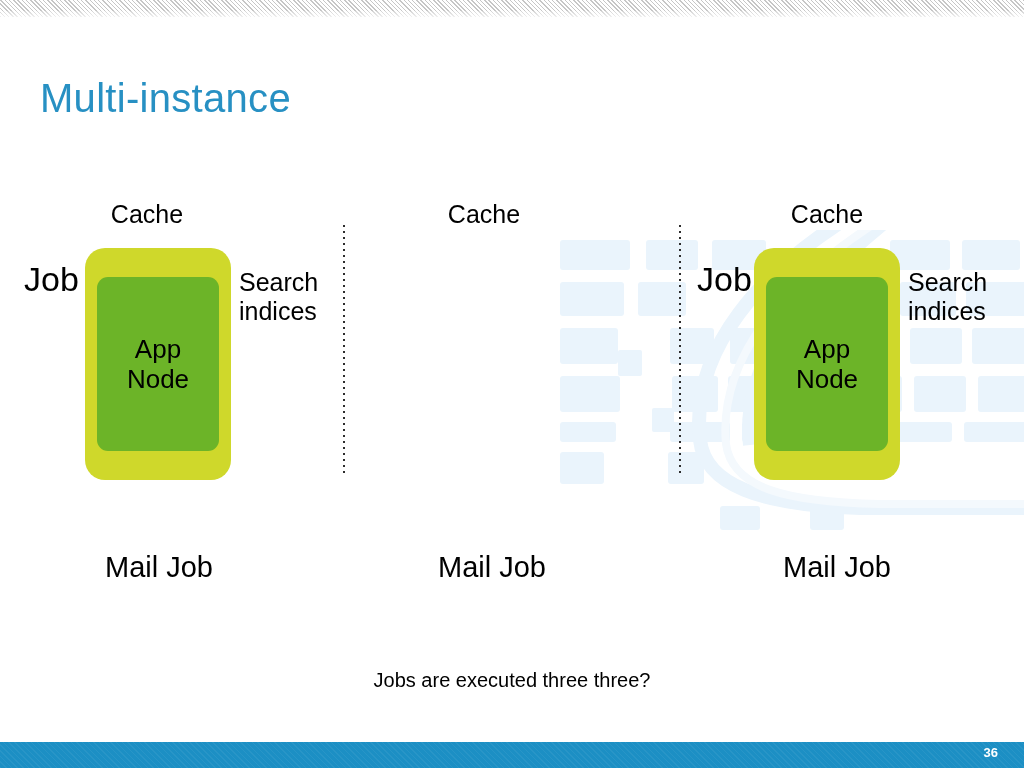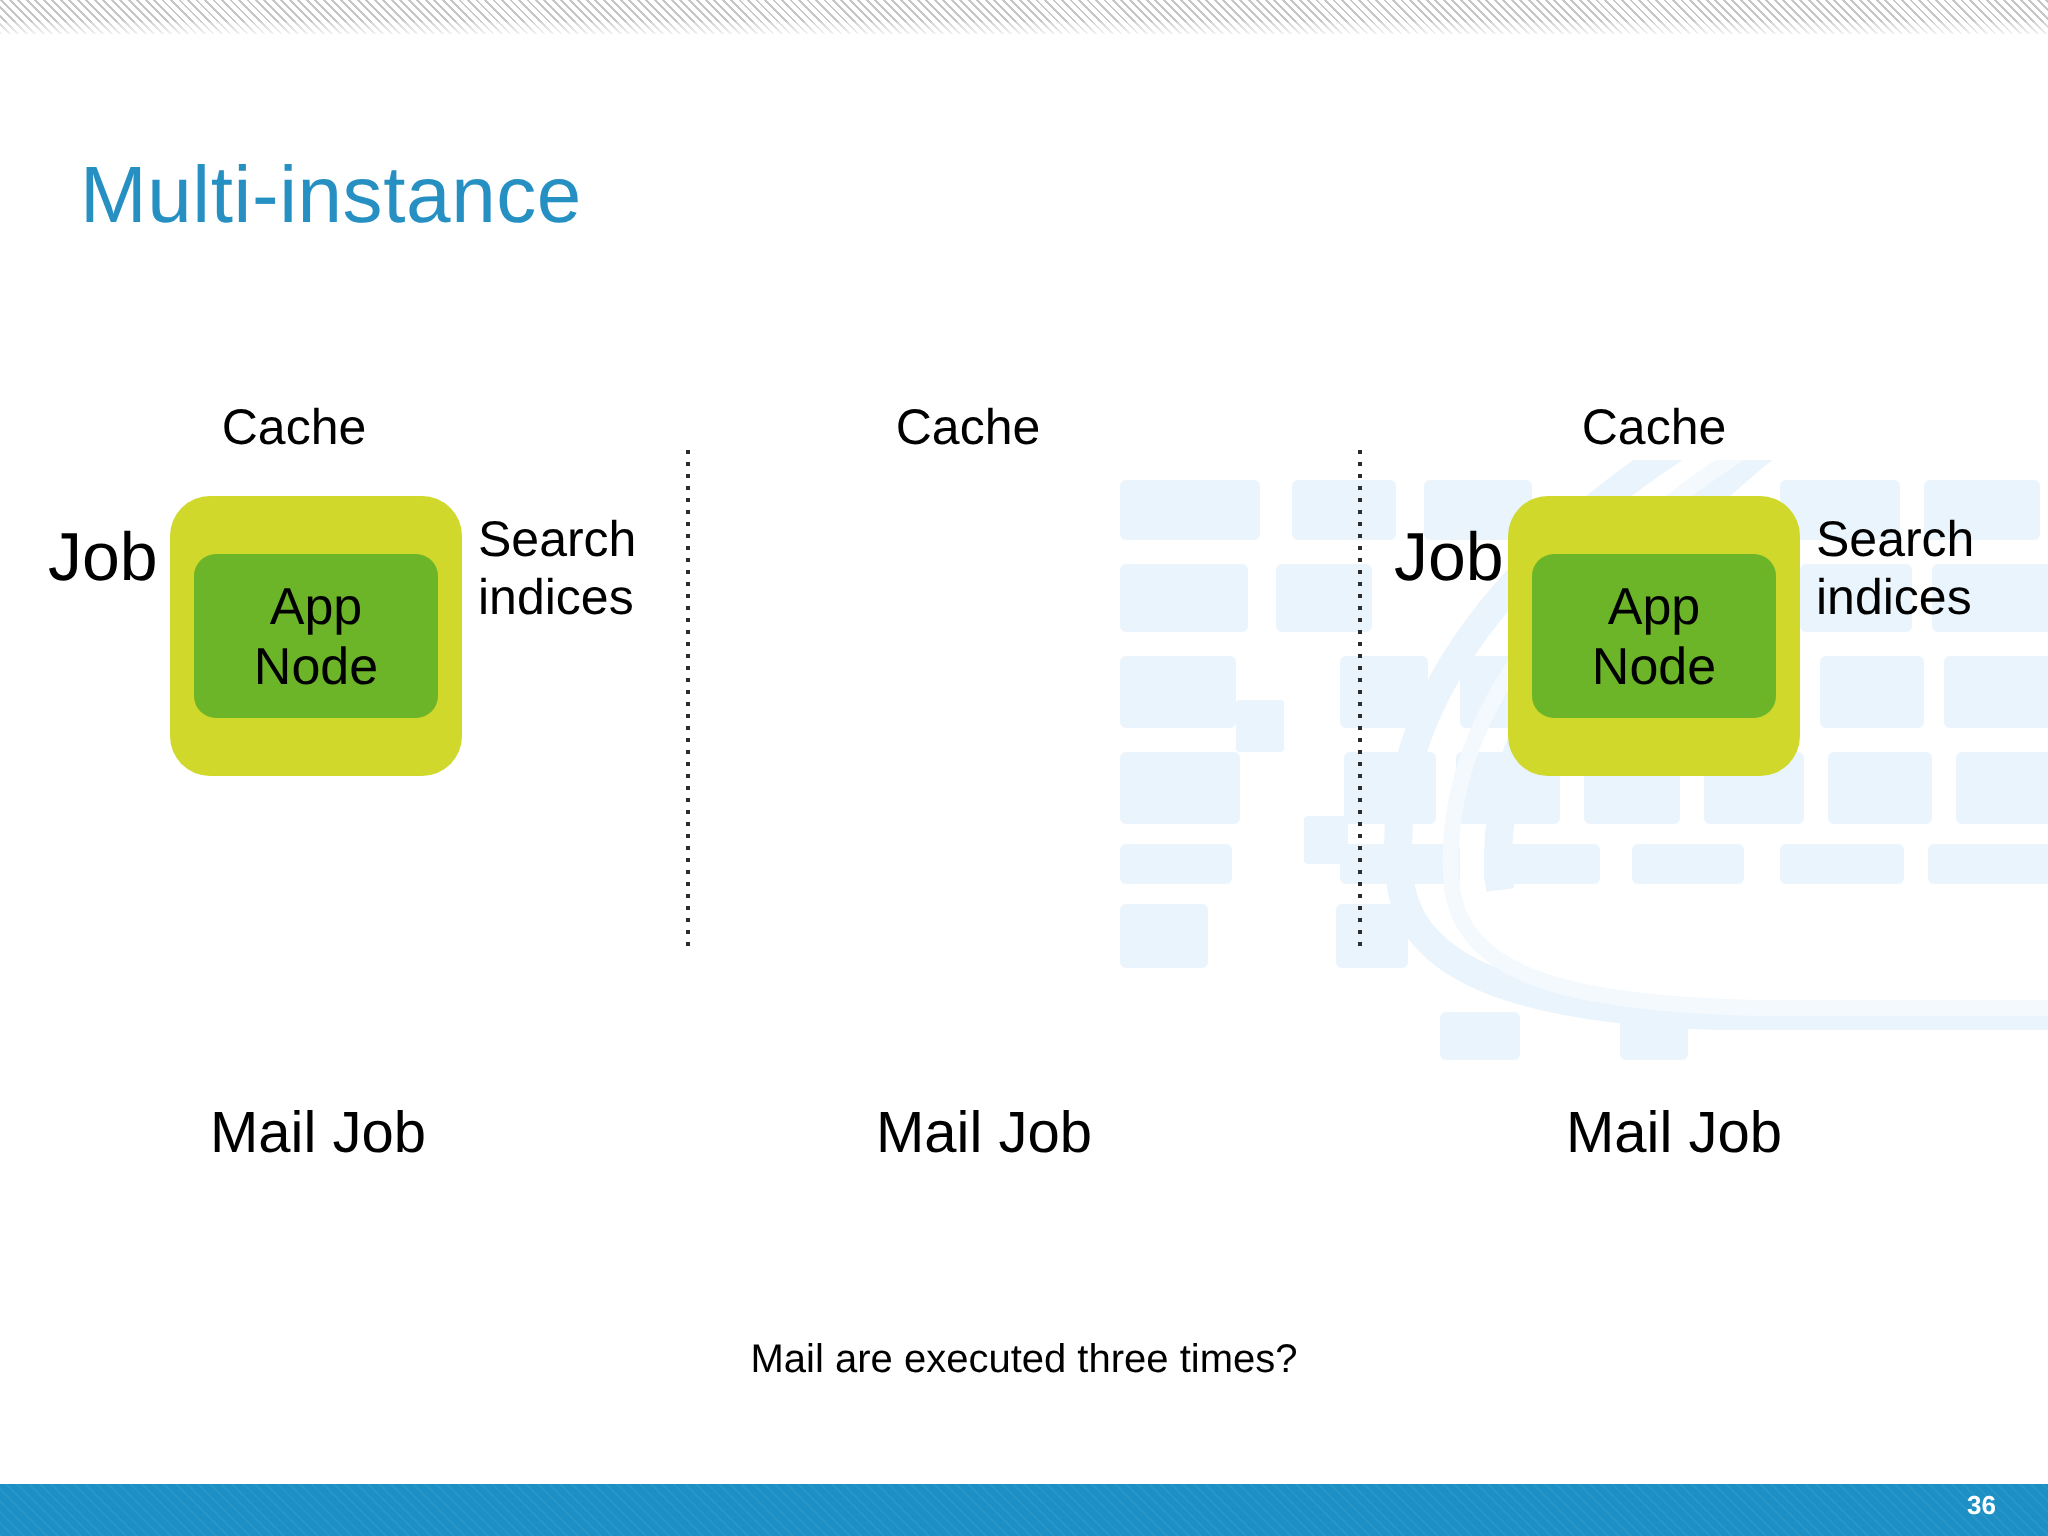--- a/index.html
+++ b/index.html
@@ -89,21 +89,21 @@
   }
   
   .col-1 .cache-label { left: -24px; }
   .col-2 .cache-label { left: -22px; }
   .col-3 .cache-label { left: -20px; }
 
   .node-box {
     position: absolute;
     top: 248px;
     width: 146px;
-    height: 140px;
+    height: 232px;
     background: #cfd82b;
     border-radius: 20px;
     box-sizing: border-box;
     padding: 29px 12px;
   }
   .col-1 .node-box { left: 85px; }
   .col-2 .node-box { left: 419px; }
 
   .node-inner {
     width: 100%;
@@ -129,21 +129,21 @@
     font-size: 34px;
     color: #000000;
     line-height: 1;
     white-space: nowrap;
   }
   .col-1 .job-label { left: 24px; }
   .col-2 .job-label { left: 362px; }
 
   .indices-label {
     position: absolute;
-    top: 256px;
+    top: 268px;
     font-size: 25px;
     color: #000000;
     line-height: 1.16;
     white-space: nowrap;
   }
   .col-1 .indices-label { left: 239px; }
   .col-2 .indices-label { left: 573px; }
 
   .mailjob-label {
     position: absolute;
@@ -310,19 +310,19 @@
 
   <div class="column col-3">
     <div class="cache-label">Cache</div>
 
     <div class="mailjob-label">Mail Job</div>
   </div>
 
   <div class="divider divider-1"></div>
   <div class="divider divider-2"></div>
 
-  <div class="caption">Mail are executed three times?</div>
+  <div class="caption">Jobs are executed three three?</div>
 
   <div class="bottom-bar">
     <div class="page-number">36</div>
   </div>
 
 </div>
 
 </body></html>

